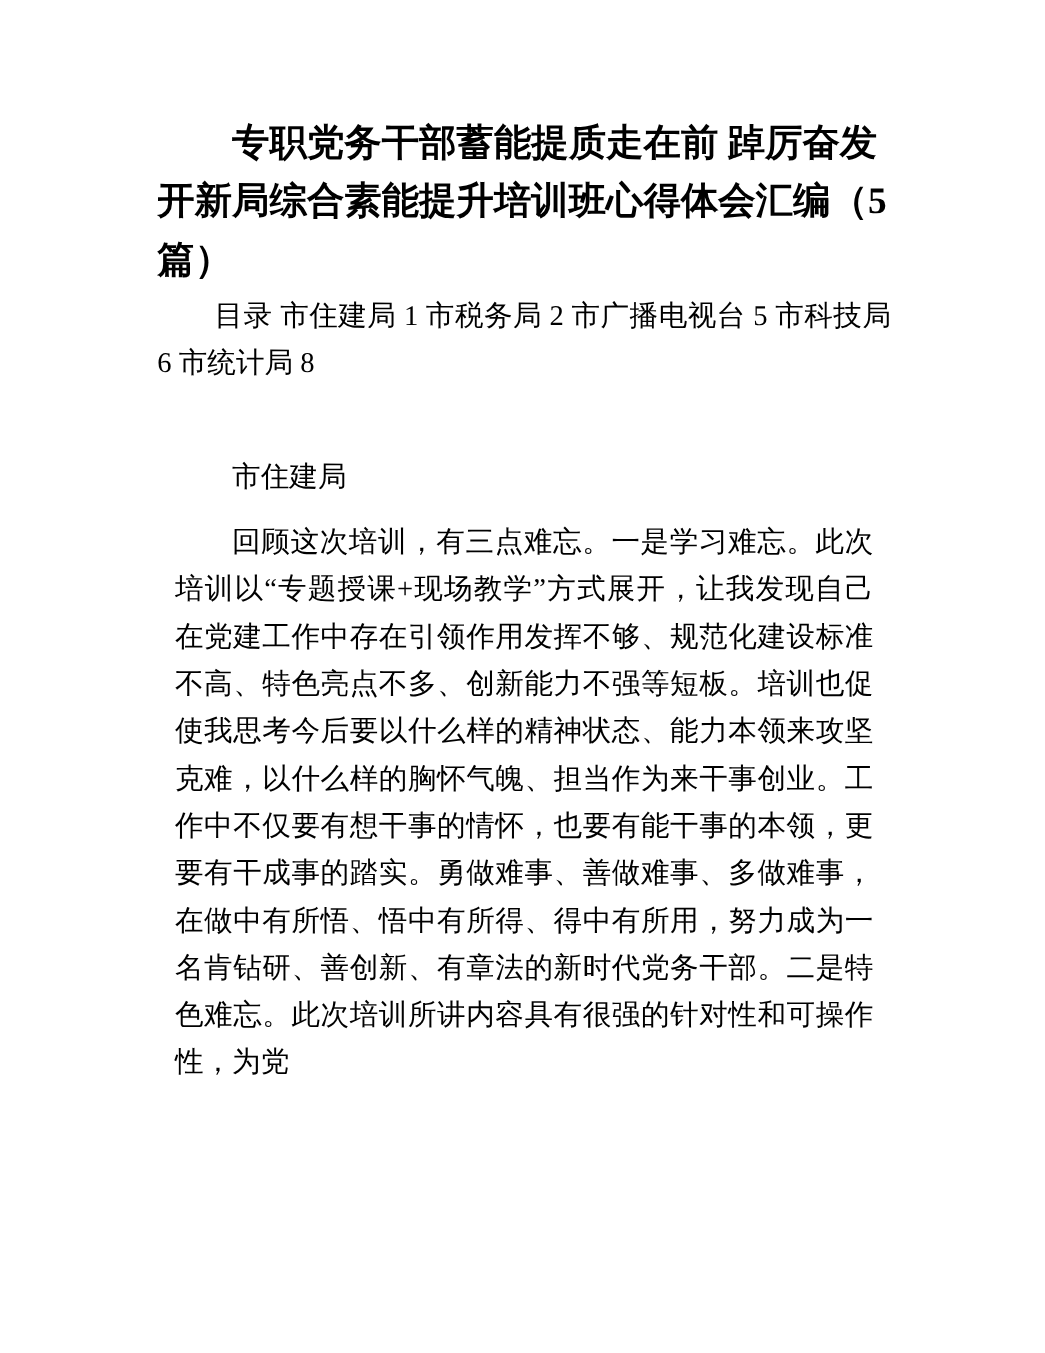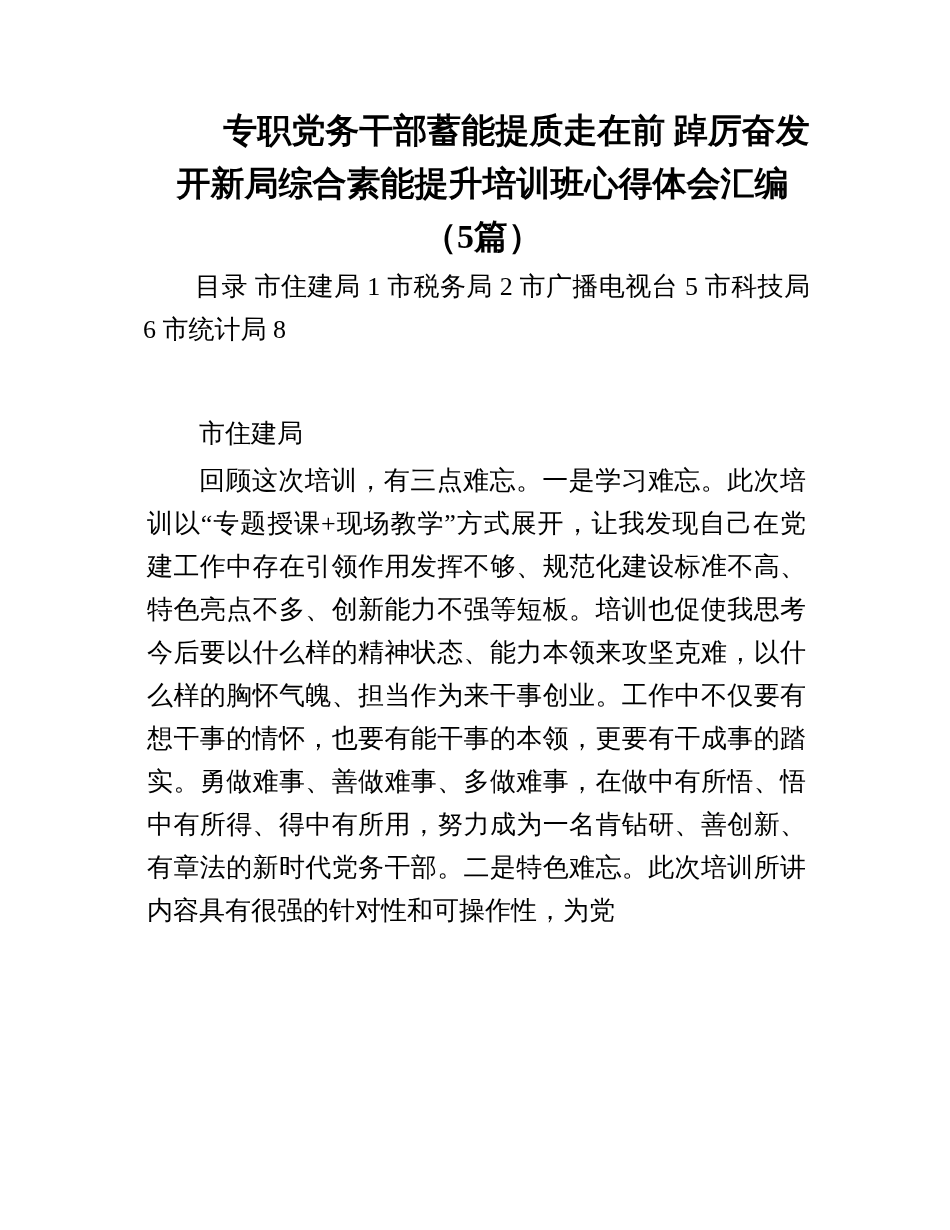--- a/index.html
+++ b/index.html
@@ -18,38 +18,38 @@
     width: 950px;
     height: 1230px;
     background: #ffffff;
     box-sizing: border-box;
     padding: 104px 140px 0 143px;
   }
   .doc-title {
     font-size: 34px;
     font-weight: bold;
     line-height: 53px;
-    text-align: center;
+    text-align: left;
     text-indent: 68px;
-    margin: 0 0 0 12px;
+    margin: 0 0 0 0;
     letter-spacing: 0px;
   }
   .toc-line {
     font-size: 26px;
     line-height: 43px;
     text-align: justify;
     text-indent: 52px;
     margin: 2px 0 61px 0;
   }
   .body-text p {
     font-size: 26px;
     line-height: 43px;
     text-align: justify;
     text-indent: 52px;
-    margin: 4px;
+    margin: 16px;
   }
 </style>
 </head>
 <body>
 
 <div class="page">
   <h1 class="doc-title">专职党务干部蓄能提质走在前 踔厉奋发开新局综合素能提升培训班心得体会汇编（5篇）</h1>
 
   <p class="toc-line">目录 市住建局 1 市税务局 2 市广播电视台 5 市科技局 6 市统计局 8</p>
 

